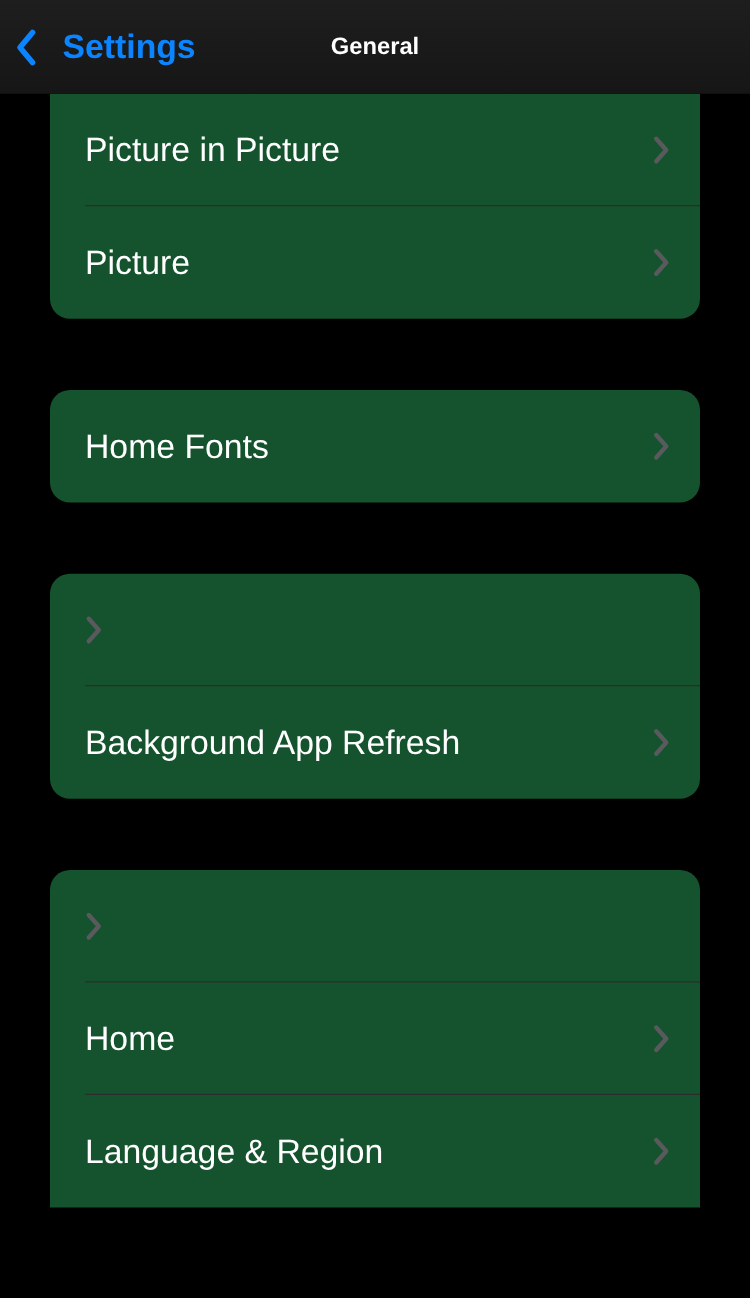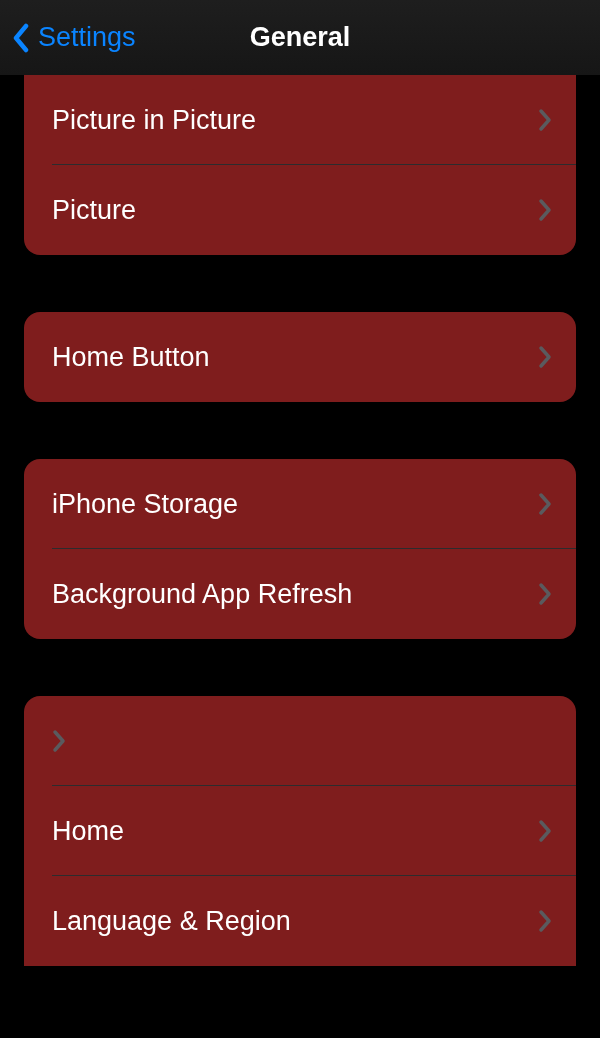--- a/index.html
+++ b/index.html
@@ -19,50 +19,50 @@
       height: 75px;
       display: flex;
       align-items: center;
       position: relative;
       background: linear-gradient(to bottom, #1e1e1e, #161616);
       padding-left: 12px;
     }
     .back-button {
       display: flex;
       align-items: center;
-      gap: 8px;
+      gap: 20px;
       color: #0a84ff;
       font-size: 27px;
-      font-weight: 400;
+      font-weight: 700;
       cursor: pointer;
       justify-content: space-between;
     }
     .back-button .chevron-left {
       display: inline-block;
       width: 18px;
       height: 30px;
     }
     .back-button .chevron-left svg {
       display: block;
     }
     .title {
       position: absolute;
       left: 50%;
       transform: translateX(-50%);
       color: #ffffff;
-      font-size: 27px;
+      font-size: 19px;
       font-weight: 600;
     }
     .content {
       padding: 0;
     }
     .group {
-      background: #7f1d1d;
+      background: #14532d;
       border-radius: 16px;
-      margin: 0 24px;
+      margin: 0 40px;
       overflow: hidden;
     }
     .group-first {
       border-top-left-radius: 0;
       border-top-right-radius: 0;
       margin-top: 0;
     }
     .group + .group {
       margin-top: 57px;
     }
@@ -133,32 +133,31 @@
       <span class="chevron-right">
         <svg viewBox="0 0 14 24" width="14" height="24">
             <polyline points="3,3 11,12 3,21" fill="none" stroke="#5a5a5e" stroke-width="3.5" stroke-linecap="round" stroke-linejoin="round"></polyline>
           </svg>
       </span>
     </div>
   </div>
 
   <div class="group">
     <div class="row">
-      <span class="row-label">Home Button</span>
+      <span class="row-label">Home Fonts</span>
       <span class="chevron-right">
         <svg viewBox="0 0 14 24" width="14" height="24">
             <polyline points="3,3 11,12 3,21" fill="none" stroke="#5a5a5e" stroke-width="3.5" stroke-linecap="round" stroke-linejoin="round"></polyline>
           </svg>
       </span>
     </div>
   </div>
 
   <div class="group">
     <div class="row">
-      <span class="row-label">iPhone Storage</span>
       <span class="chevron-right">
         <svg viewBox="0 0 14 24" width="14" height="24">
             <polyline points="3,3 11,12 3,21" fill="none" stroke="#5a5a5e" stroke-width="3.5" stroke-linecap="round" stroke-linejoin="round"></polyline>
           </svg>
       </span>
     </div>
     <div class="row">
       <span class="row-label">Background App Refresh</span>
       <span class="chevron-right">
         <svg viewBox="0 0 14 24" width="14" height="24">

